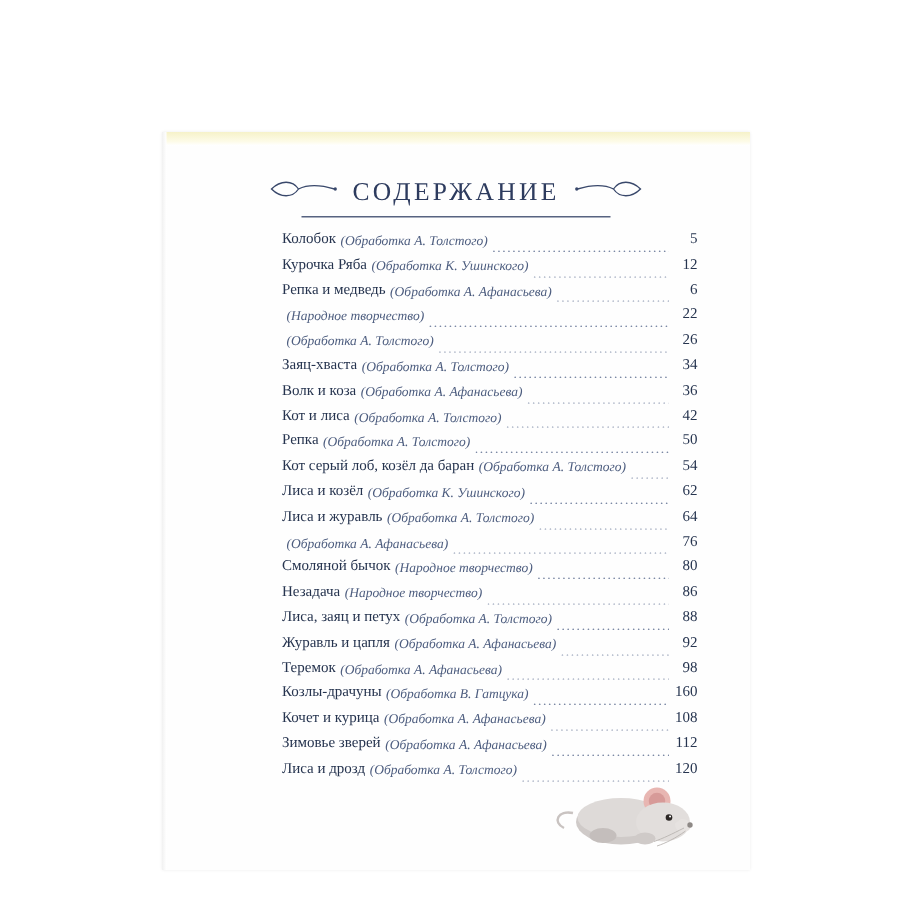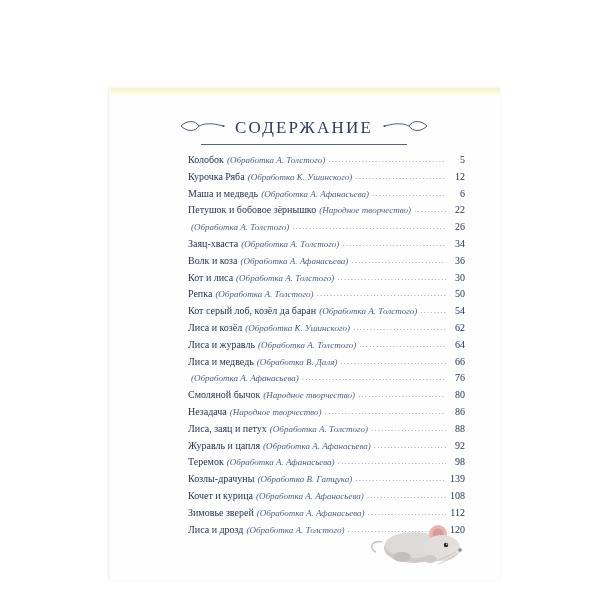--- a/index.html
+++ b/index.html
@@ -85,21 +85,21 @@
   .toc {
     position: absolute;
     left: 108px;
     top: 152px;
     width: 392px;
     padding: 0 35px 0 80px;
     box-sizing: border-box;
   }
   .toc-row {
     display: flex;
-    align-items: flex-start;
+    align-items: flex-end;
     font-size: 10px;
     line-height: 16.8px;
     color: #2b3a5c;
     white-space: nowrap;
   }
   .toc-title {
     color: #26344f;
     font-size: 10px;
   }
   .toc-sub {
@@ -177,27 +177,26 @@
         <span class="dots"></span>
         <span class="toc-page">5</span>
       </div>
       <div class="toc-row">
         <span class="toc-title">Курочка Ряба</span>
         <span class="toc-sub">(Обработка К. Ушинского)</span>
         <span class="dots"></span>
         <span class="toc-page">12</span>
       </div>
       <div class="toc-row">
-        <span class="toc-title">Маша и медведь</span>
+        <span class="toc-title">Репка и медведь</span>
         <span class="toc-sub">(Обработка А. Афанасьева)</span>
         <span class="dots"></span>
         <span class="toc-page">6</span>
       </div>
       <div class="toc-row">
-        <span class="toc-title">Петушок и бобовое зёрнышко</span>
         <span class="toc-sub">(Народное творчество)</span>
         <span class="dots"></span>
         <span class="toc-page">22</span>
       </div>
       <div class="toc-row">
         <span class="toc-sub">(Обработка А. Толстого)</span>
         <span class="dots"></span>
         <span class="toc-page">26</span>
       </div>
       <div class="toc-row">
@@ -209,21 +208,21 @@
       <div class="toc-row">
         <span class="toc-title">Волк и коза</span>
         <span class="toc-sub">(Обработка А. Афанасьева)</span>
         <span class="dots"></span>
         <span class="toc-page">36</span>
       </div>
       <div class="toc-row">
         <span class="toc-title">Кот и лиса</span>
         <span class="toc-sub">(Обработка А. Толстого)</span>
         <span class="dots"></span>
-        <span class="toc-page">30</span>
+        <span class="toc-page">42</span>
       </div>
       <div class="toc-row">
         <span class="toc-title">Репка</span>
         <span class="toc-sub">(Обработка А. Толстого)</span>
         <span class="dots"></span>
         <span class="toc-page">50</span>
       </div>
       <div class="toc-row">
         <span class="toc-title">Кот серый лоб, козёл да баран</span>
         <span class="toc-sub">(Обработка А. Толстого)</span>
@@ -236,26 +235,20 @@
         <span class="dots"></span>
         <span class="toc-page">62</span>
       </div>
       <div class="toc-row">
         <span class="toc-title">Лиса и журавль</span>
         <span class="toc-sub">(Обработка А. Толстого)</span>
         <span class="dots"></span>
         <span class="toc-page">64</span>
       </div>
       <div class="toc-row">
-        <span class="toc-title">Лиса и медведь</span>
-        <span class="toc-sub">(Обработка В. Даля)</span>
-        <span class="dots"></span>
-        <span class="toc-page">66</span>
-      </div>
-      <div class="toc-row">
         <span class="toc-sub">(Обработка А. Афанасьева)</span>
         <span class="dots"></span>
         <span class="toc-page">76</span>
       </div>
       <div class="toc-row">
         <span class="toc-title">Смоляной бычок</span>
         <span class="toc-sub">(Народное творчество)</span>
         <span class="dots"></span>
         <span class="toc-page">80</span>
       </div>
@@ -280,21 +273,21 @@
       <div class="toc-row">
         <span class="toc-title">Теремок</span>
         <span class="toc-sub">(Обработка А. Афанасьева)</span>
         <span class="dots"></span>
         <span class="toc-page">98</span>
       </div>
       <div class="toc-row">
         <span class="toc-title">Козлы-драчуны</span>
         <span class="toc-sub">(Обработка В. Гатцука)</span>
         <span class="dots"></span>
-        <span class="toc-page">139</span>
+        <span class="toc-page">160</span>
       </div>
       <div class="toc-row">
         <span class="toc-title">Кочет и курица</span>
         <span class="toc-sub">(Обработка А. Афанасьева)</span>
         <span class="dots"></span>
         <span class="toc-page">108</span>
       </div>
       <div class="toc-row">
         <span class="toc-title">Зимовье зверей</span>
         <span class="toc-sub">(Обработка А. Афанасьева)</span>

